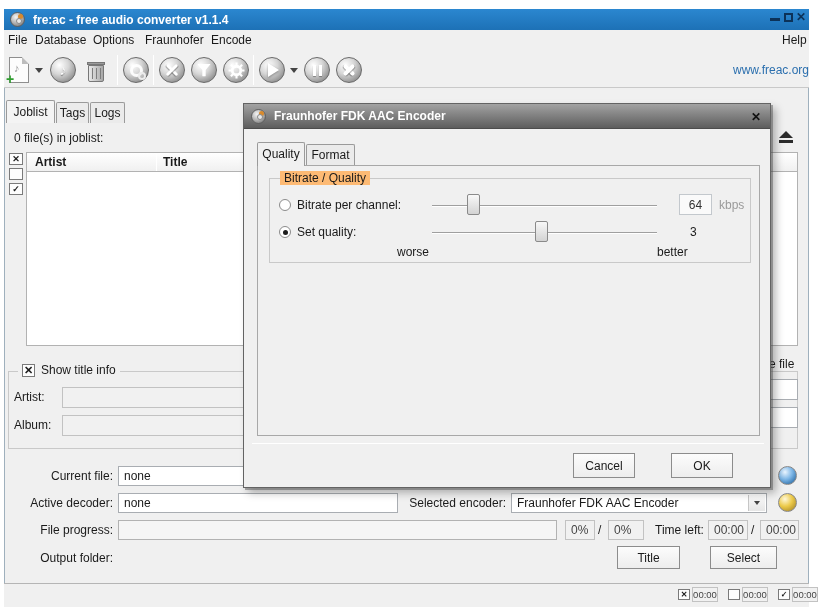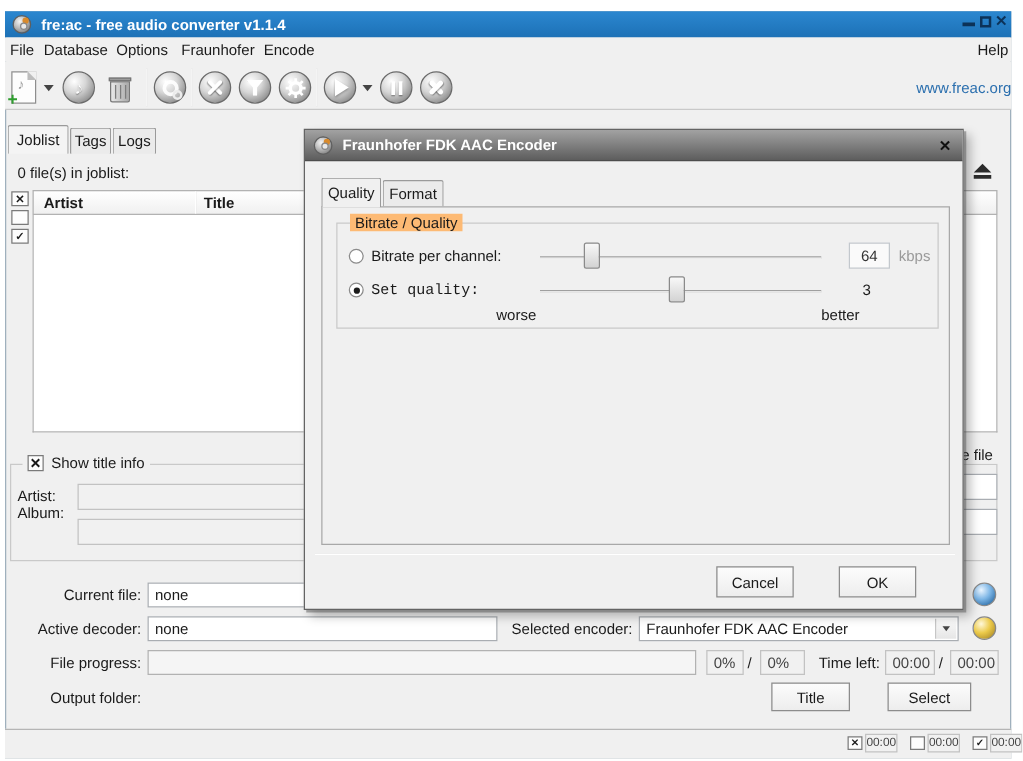--- a/index.html
+++ b/index.html
@@ -164,21 +164,21 @@
 
   <div class="abs groupbox" style="left:8px;top:371px;width:392px;height:78px;"></div>
   <div class="abs" style="left:18px;top:363px;background:#f0f0f0;padding:0 4px;display:flex;align-items:center;">
     <span class="cb" style="width:13px;height:13px;font-size:11px;">✕</span>
     <span style="margin-left:6px;">Show title info</span>
   </div>
   <div class="abs lbl" style="left:14px;top:390px;">Artist:</div>
   <div class="abs field gray" style="left:62px;top:387px;width:300px;height:21px;">
       <span></span>
     </div>
-  <div class="abs lbl" style="left:14px;top:403px;">Album:</div>
+  <div class="abs lbl" style="left:14px;top:418px;">Album:</div>
   <div class="abs field gray" style="left:62px;top:415px;width:300px;height:21px;">
       <span></span>
     </div>
 
   <div class="abs groupbox" style="left:758px;top:371px;width:40px;height:78px;"></div>
   <div class="abs" style="left:769px;top:357px;width:31px;height:14px;background:#f0f0f0;overflow:hidden;">e file</div>
   <div class="abs field" style="left:770px;top:379px;width:28px;height:21px;"></div>
   <div class="abs field" style="left:770px;top:407px;width:28px;height:21px;"></div>
 
   <div class="abs lbl rlbl" style="left:0px;top:469px;width:113px;">Current file:</div>
@@ -248,21 +248,21 @@
       <div class="abs radio" style="left:9px;top:20px;"></div>
       <div class="abs lbl" style="left:27px;top:19px;">Bitrate per channel:</div>
       <div class="abs slider-track" style="left:162px;top:26px;width:225px;"></div>
       <div class="abs slider-handle" style="left:197px;top:15px;"></div>
       <div class="abs field" style="left:409px;top:15px;width:33px;height:21px;background:#fafafa;border-color:#c3c8cd;justify-content:center;color:#333;">
           <span>64</span>
         </div>
       <div class="abs lbl" style="left:449px;top:19px;color:#9a9a9a;">kbps</div>
 
       <div class="abs radio sel" style="left:9px;top:47px;"></div>
-      <div class="abs lbl" style="left:27px;top:46px;font-family:Liberation Mono, monospace;">Set quality:</div>
+      <div class="abs lbl" style="left:27px;top:46px;">Set quality:</div>
       <div class="abs slider-track" style="left:162px;top:53px;width:225px;"></div>
       <div class="abs slider-handle" style="left:265px;top:42px;"></div>
       <div class="abs lbl" style="left:420px;top:46px;">3</div>
 
       <div class="abs lbl" style="left:127px;top:66px;">worse</div>
       <div class="abs lbl" style="left:387px;top:66px;">better</div>
     </div>
 
     <div class="abs" style="left:8px;top:339px;width:512px;height:1px;background:#cfcfcf;border-bottom:1px solid #fff;"></div>
     <div class="abs btn" style="left:329px;top:349px;width:62px;height:25px;">Cancel</div>

